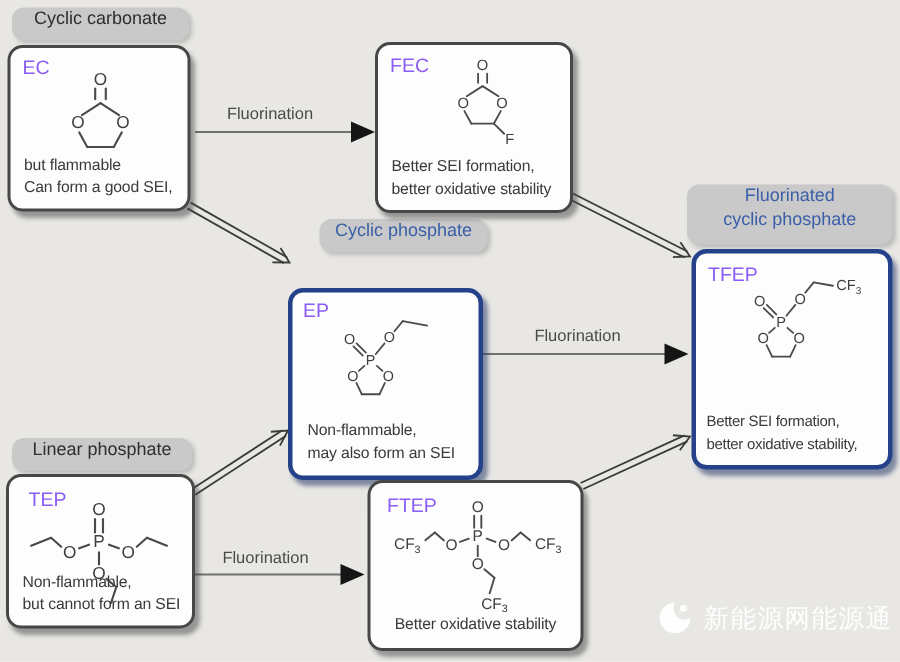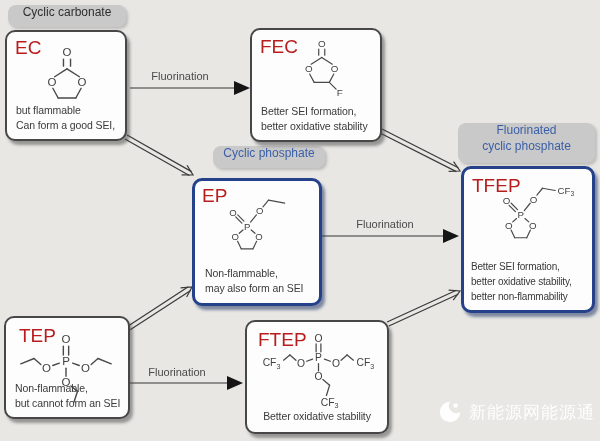--- a/index.html
+++ b/index.html
@@ -7,21 +7,21 @@
   body{font-family:"Liberation Sans",sans-serif}
   #stage{position:relative;width:600px;height:441px;background:#e8e7e4;overflow:hidden}
   #arrow-layer{position:absolute;left:0;top:0;z-index:1}
   .badge{position:absolute;z-index:2;background:#c9c9c9;border-radius:8px;display:flex;flex-direction:column;
          align-items:center;justify-content:flex-start;font-size:12px;color:#2e2e2e;
          box-shadow:2px 2px 3px rgba(90,90,90,.3);text-align:center;line-height:1.3}
   .badge.blue{color:#3a5fa8}
   .box{position:absolute;z-index:2;background:#fdfdfd;border:2.5px solid #474747;border-radius:10px;
        box-shadow:3px 4px 3px rgba(70,70,70,.5)}
   .box.blue{border:3px solid #24418a;box-shadow:3px 4px 3px rgba(40,58,105,.55)}
-  .mol-name{position:absolute;font-size:19px;color:#b91c1c}
+  .mol-name{position:absolute;font-size:13px;color:#8b5cf6}
   .mol{position:absolute}
   .mol line{stroke:#4a4a4a;stroke-width:1.6;fill:none;stroke-linecap:round}
   .mol text{fill:#3f3f3f;font-size:13px}
   .desc{position:absolute;font-size:10.5px;letter-spacing:-0.1px;color:#3a3a3a;line-height:15px;white-space:nowrap}
   .desc.center{left:0;width:100%;text-align:center}
   .fluor{position:absolute;z-index:2;width:110px;text-align:center;font-size:11px;color:#4a4a4a}
   .watermark{position:absolute;z-index:3;left:437px;top:399px;display:flex;align-items:center;gap:6px;
              color:rgba(255,255,255,.96);font-size:17px;font-weight:normal;letter-spacing:1px}
 </style>
 </head>
@@ -66,20 +66,23 @@
 
   <div class="badge" style="left:8px;top:5px;width:118px;height:22px">
     <div>Cyclic carbonate</div>
   </div>
   <div class="badge blue" style="left:213px;top:146px;width:112px;height:22px">
     <div>Cyclic phosphate</div>
   </div>
   <div class="badge blue" style="left:458px;top:123px;width:137px;height:40px">
     <div>Fluorinated</div>
     <div>cyclic phosphate</div>
+  </div>
+  <div class="badge" style="left:8px;top:292px;width:120px;height:22px">
+    <div>Linear phosphate</div>
   </div>
 
   <div class="fluor" style="left:125px;top:70px">Fluorination</div>
   <div class="fluor" style="left:330px;top:218px">Fluorination</div>
   <div class="fluor" style="left:122px;top:366px">Fluorination</div>
 
   <div class="box" style="left:5px;top:30px;width:122px;height:111px">
     <div class="mol-name" style="left:8px;top:5px">EC</div>
     <svg class="mol" style="left:22px;top:12px" width="76" height="62" viewBox="0 0 86 70">
       <text x="43" y="14" text-anchor="middle">O</text>
@@ -114,21 +117,21 @@
       <line x1="37" y1="60" x2="57" y2="60"></line>
       <line x1="57" y1="60" x2="66" y2="69"></line>
       <text x="71" y="78" text-anchor="middle">F</text>
     </svg>
     <div class="desc" style="left:9px;bottom:6px">
       <div>Better SEI formation,</div>
       <div>better oxidative stability</div>
     </div>
   </div>
 
-  <div class="box blue" style="left:192px;top:178px;width:130px;height:128px">
+  <div class="box blue" style="left:192px;top:192px;width:130px;height:128px">
     <div class="mol-name" style="left:7px;top:4px">EP</div>
     <svg class="mol" style="left:18px;top:11px" width="80" height="62" viewBox="0 0 108 84">
       <text x="27" y="32" text-anchor="middle">O</text>
       <line x1="30.5" y1="33.8" x2="38.9" y2="42.2"></line>
         <line x1="33.3" y1="31" x2="41.7" y2="39.4"></line>
       <text x="46" y="51" text-anchor="middle">P</text>
       <text x="63" y="30" text-anchor="middle">O</text>
       <line x1="50.7" y1="40.7" x2="58.6" y2="31"></line>
       <line x1="67.5" y1="20.1" x2="75" y2="11"></line>
         <line x1="75" y1="11" x2="97" y2="15"></line>
@@ -162,21 +165,20 @@
       <line x1="40.4" y1="51.4" x2="35.3" y2="55.9"></line>
       <text x="62" y="65" text-anchor="middle">O</text>
       <line x1="51.6" y1="51.4" x2="56.7" y2="55.9"></line>
       <line x1="33.1" y1="66.8" x2="38" y2="77"></line>
         <line x1="58.9" y1="66.8" x2="54" y2="77"></line>
       <line x1="38" y1="77" x2="54" y2="77"></line>
     </svg>
     <div class="desc" style="left:7px;bottom:6px;font-size:10px;letter-spacing:-0.2px">
       <div>Better SEI formation,</div>
       <div>better oxidative stability,</div>
-      <div>better non-flammability</div>
     </div>
   </div>
 
   <div class="box" style="left:4px;top:316px;width:126px;height:103px">
     <div class="mol-name" style="left:13px;top:7px">TEP</div>
     <svg class="mol" style="left:5px;top:12px" width="110" height="73" viewBox="0 0 124 82">
       <text x="62" y="15" text-anchor="middle">O</text>
       <line x1="59" y1="18" x2="59" y2="28"></line>
         <line x1="65" y1="18" x2="65" y2="28"></line>
       <text x="62" y="39" text-anchor="middle">P</text>

